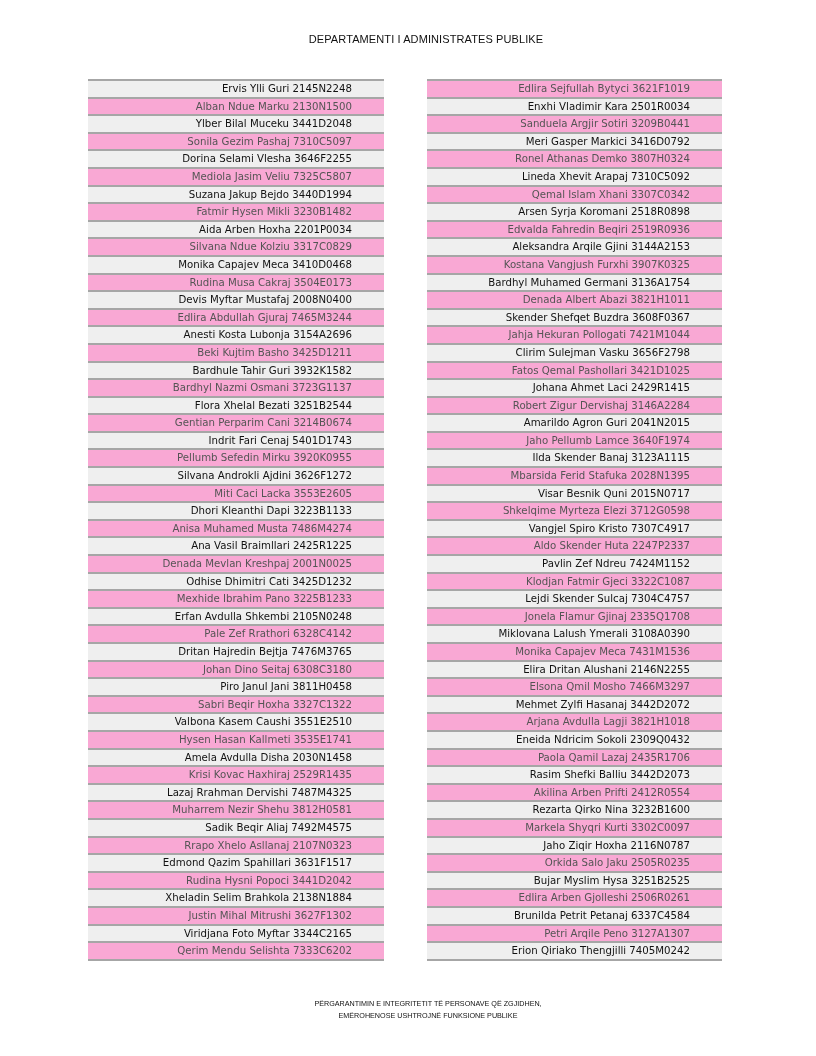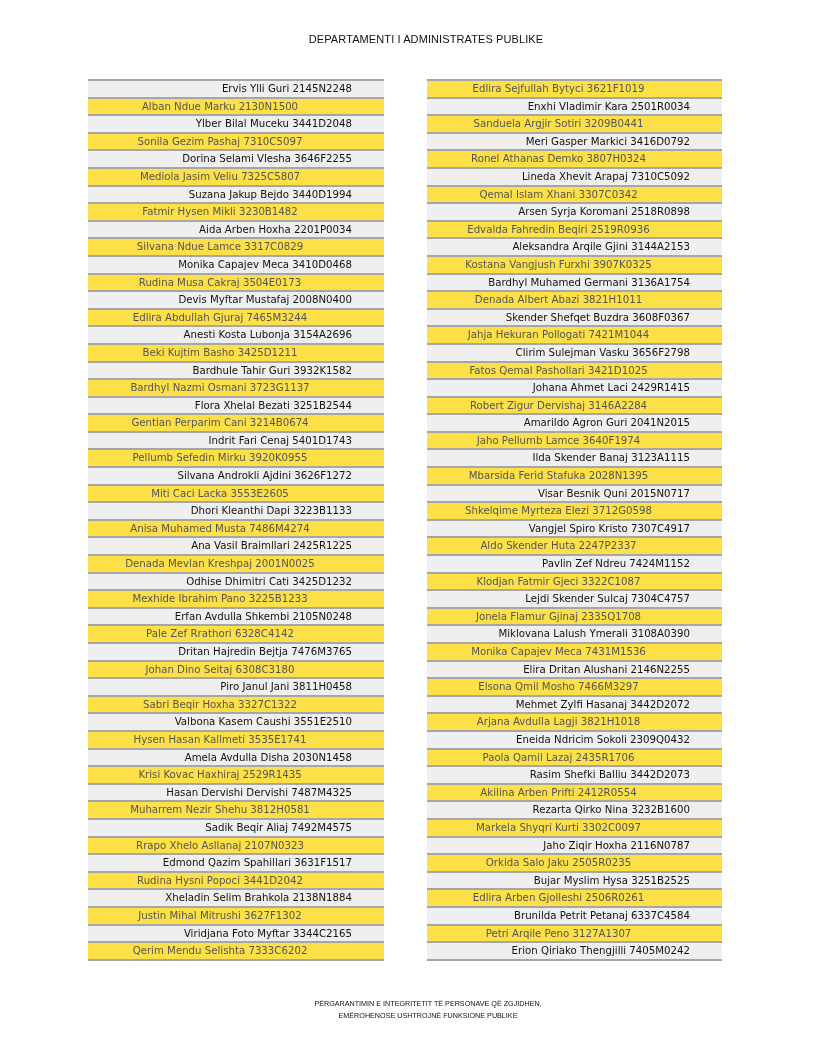--- a/index.html
+++ b/index.html
@@ -3,40 +3,40 @@
 <meta charset="utf-8">
 <style>
   html, body { margin:0; padding:0; background:#ffffff; }
   body { width:816px; height:1056px; position:relative; overflow:hidden; font-family:"DejaVu Sans", sans-serif; }
   .title { position:absolute; left:0; top:33px; width:852px; text-align:center; font-family:"Liberation Sans", sans-serif; font-size:11px; color:#111; letter-spacing:0.1px; }
   .col { position:absolute; top:71px; width:296px;margin-top:8px; }
   .col.left { left:88px; }
   .col.right { left:427px; width:295px; }
   .row { height:15.6px; border-top:2px solid #a6a6a6; box-sizing:content-box; text-align:right; padding-right:32px; font-size:10.2px; line-height:15.6px; white-space:nowrap; overflow:hidden; }
   .row.shade { background:#efefef; color:#111; }
-  .row.plain { background:#fde047; color:#555;text-align:center; }
+  .row.plain { background:#f9a8d4; color:#555; }
   .col .endline { border-top:2px solid #a6a6a6; height:0; }
   .footer { position:absolute; left:0; top:998px; width:856px; text-align:center; font-family:"Liberation Sans", sans-serif; font-size:7.2px; color:#111; line-height:12px; }
 </style>
 </head>
 <body>
 
 <div class="title">DEPARTAMENTI I ADMINISTRATES PUBLIKE</div>
 
 <div class="col left" id="col-left">
     <div class="row shade">Ervis Ylli Guri 2145N2248</div>
     <div class="row plain">Alban Ndue Marku 2130N1500</div>
     <div class="row shade">Ylber Bilal Muceku 3441D2048</div>
     <div class="row plain">Sonila Gezim Pashaj 7310C5097</div>
     <div class="row shade">Dorina Selami Vlesha 3646F2255</div>
     <div class="row plain">Mediola Jasim Veliu 7325C5807</div>
     <div class="row shade">Suzana Jakup Bejdo 3440D1994</div>
     <div class="row plain">Fatmir Hysen Mikli 3230B1482</div>
     <div class="row shade">Aida Arben Hoxha 2201P0034</div>
-    <div class="row plain">Silvana Ndue Lamce 3317C0829</div>
+    <div class="row plain">Silvana Ndue Kolziu 3317C0829</div>
     <div class="row shade">Monika Capajev Meca 3410D0468</div>
     <div class="row plain">Rudina Musa Cakraj 3504E0173</div>
     <div class="row shade">Devis Myftar Mustafaj 2008N0400</div>
     <div class="row plain">Edlira Abdullah Gjuraj 7465M3244</div>
     <div class="row shade">Anesti Kosta Lubonja 3154A2696</div>
     <div class="row plain">Beki Kujtim Basho 3425D1211</div>
     <div class="row shade">Bardhule Tahir Guri 3932K1582</div>
     <div class="row plain">Bardhyl Nazmi Osmani 3723G1137</div>
     <div class="row shade">Flora Xhelal Bezati 3251B2544</div>
     <div class="row plain">Gentian Perparim Cani 3214B0674</div>
@@ -53,21 +53,21 @@
     <div class="row shade">Erfan Avdulla Shkembi 2105N0248</div>
     <div class="row plain">Pale Zef Rrathori 6328C4142</div>
     <div class="row shade">Dritan Hajredin Bejtja 7476M3765</div>
     <div class="row plain">Johan Dino Seitaj 6308C3180</div>
     <div class="row shade">Piro Janul Jani 3811H0458</div>
     <div class="row plain">Sabri Beqir Hoxha 3327C1322</div>
     <div class="row shade">Valbona Kasem Caushi 3551E2510</div>
     <div class="row plain">Hysen Hasan Kallmeti 3535E1741</div>
     <div class="row shade">Amela Avdulla Disha 2030N1458</div>
     <div class="row plain">Krisi Kovac Haxhiraj 2529R1435</div>
-    <div class="row shade">Hasan Dervishi Dervishi 7487M4325</div>
+    <div class="row shade">Lazaj Rrahman Dervishi 7487M4325</div>
     <div class="row plain">Muharrem Nezir Shehu 3812H0581</div>
     <div class="row shade">Sadik Beqir Aliaj 7492M4575</div>
     <div class="row plain">Rrapo Xhelo Asllanaj 2107N0323</div>
     <div class="row shade">Edmond Qazim Spahillari 3631F1517</div>
     <div class="row plain">Rudina Hysni Popoci 3441D2042</div>
     <div class="row shade">Xheladin Selim Brahkola 2138N1884</div>
     <div class="row plain">Justin Mihal Mitrushi 3627F1302</div>
     <div class="row shade">Viridjana Foto Myftar 3344C2165</div>
     <div class="row plain">Qerim Mendu Selishta 7333C6202</div>
     <div class="endline"></div>

